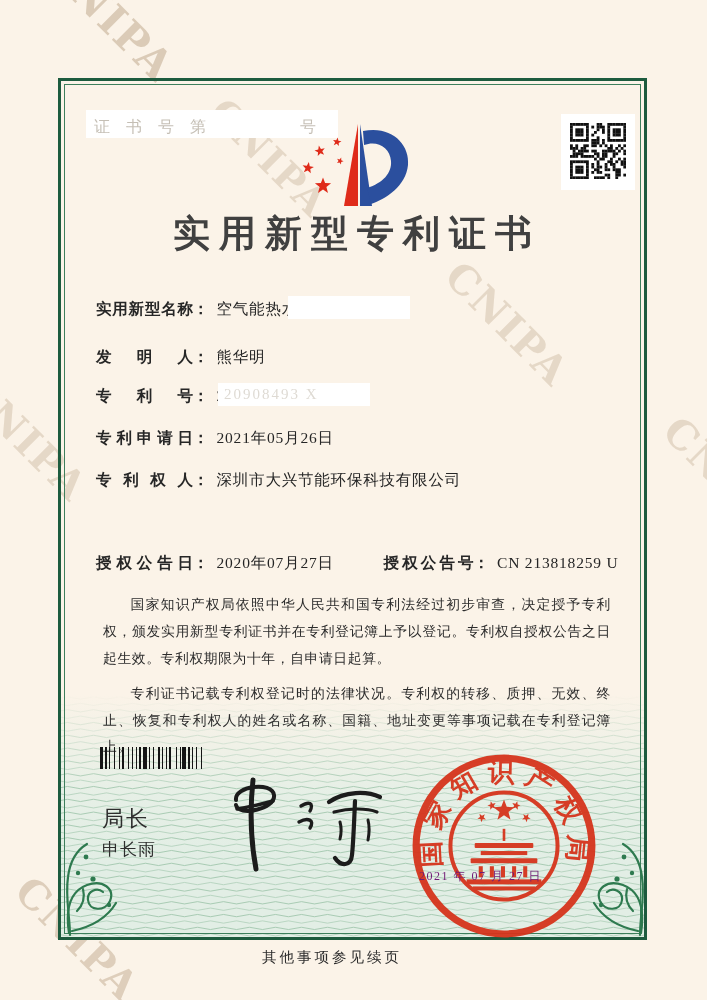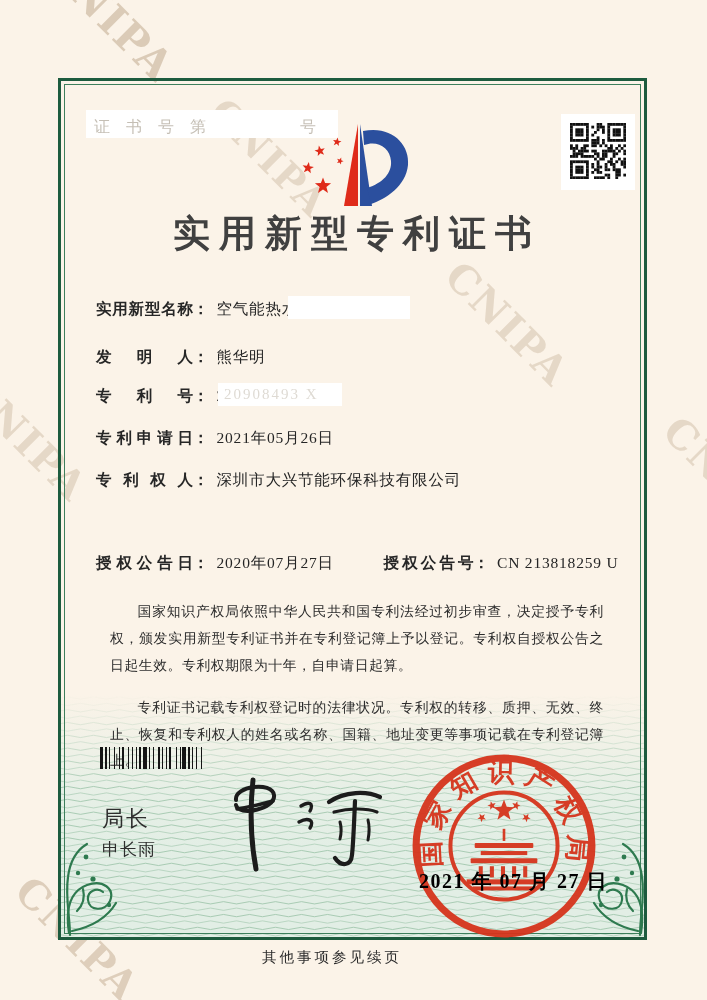--- a/index.html
+++ b/index.html
@@ -33,43 +33,43 @@
         white-space:nowrap;}
   .flabel{display:inline-block;width:97px;text-align:justify;text-align-last:justify;
         -moz-text-align-last:justify;font-weight:600;vertical-align:bottom;}
   .fcolon{font-weight:600;margin-right:8px;}
   .fvalue{letter-spacing:0.8px;}
   .redact{position:absolute;background:#ffffff;}
   .redact .ghost{position:absolute;left:6px;top:3px;font-size:15px;letter-spacing:2px;
         color:rgba(160,148,130,0.35);white-space:nowrap;}
 
   #body-text{position:absolute;left:95px;top:584px;width:524px;color:#2c2c2c;}
-  #body-text p{margin:15px;font-size:13.8px;line-height:1.95;letter-spacing:0.6px;
+  #body-text p{margin:8px;font-size:13.8px;line-height:1.95;letter-spacing:0.6px;
         text-indent:2em;text-align:justify;}
 
   #wave-panel{position:absolute;left:61px;top:694px;width:583px;height:243px;
         background:linear-gradient(180deg,rgba(227,239,230,0) 0px,rgba(227,239,230,0.85) 95px,#e2eee5 170px);}
   #waves{position:absolute;left:0;top:0;
         -webkit-mask-image:linear-gradient(180deg,transparent 0px,#000 95px);
         mask-image:linear-gradient(180deg,transparent 0px,#000 95px);}
 
   .flourish{position:absolute;width:82px;height:96px;}
 
   #barcode{position:absolute;left:100px;top:747px;width:194px;height:22px;}
   #barcode span{position:absolute;top:0;height:22px;background:#151515;display:block;}
 
   #sig-title{position:absolute;left:102px;top:804px;font-size:22px;color:#2e2e2e;
         font-family:Liberation Mono, monospace;letter-spacing:2px;}
   #sig-name{position:absolute;left:102px;top:838px;font-size:17px;color:#2e2e2e;
         font-family:"Liberation Sans",sans-serif;letter-spacing:1px;}
   #signature{position:absolute;left:213px;top:766px;}
 
   #seal{position:absolute;left:408px;top:750px;width:192px;height:192px;opacity:0.95;}
-  #seal-date{position:absolute;left:419px;top:868px;width:185px;font-size:20px;font-weight:700;
-        color:#000000;letter-spacing:1.5px;white-space:nowrap;}
+  #seal-date{position:absolute;left:419px;top:868px;width:185px;font-size:12px;font-weight:400;
+        color:#701a75;letter-spacing:1.5px;white-space:nowrap;}
 
   #page-num{position:absolute;left:58px;top:911px;width:556px;text-align:center;
         font-size:13px;color:#333;letter-spacing:2px;}
   #cont-note{position:absolute;left:58px;top:948px;width:548px;text-align:center;
         font-size:14.5px;color:#2c2c2c;letter-spacing:3px;}
 </style>
 </head>
 <body>
 
 <div id="paper">
@@ -410,21 +410,21 @@
   </div>
   <div class="redact" style="left:288px;top:296px;width:122px;height:23px;"></div>
 
   <div class="frow" style="top:347px;">
     <span class="flabel">发明人</span><span class="fcolon">：</span><span class="fvalue">熊华明</span>
   </div>
 
   <div class="frow" style="top:386px;">
     <span class="flabel">专利号</span><span class="fcolon">：</span><span class="fvalue">2019</span>
   </div>
-  <div class="redact" style="left:218px;top:383px;width:124px;height:23px;">
+  <div class="redact" style="left:218px;top:383px;width:152px;height:23px;">
     <span class="ghost">20908493 X</span>
   </div>
 
   <div class="frow" style="top:428px;">
     <span class="flabel">专利申请日</span><span class="fcolon">：</span><span class="fvalue">2021年05月26日</span>
   </div>
 
   <div class="frow" style="top:470px;">
     <span class="flabel">专利权人</span><span class="fcolon">：</span><span class="fvalue">深圳市大兴节能环保科技有限公司</span>
   </div>

